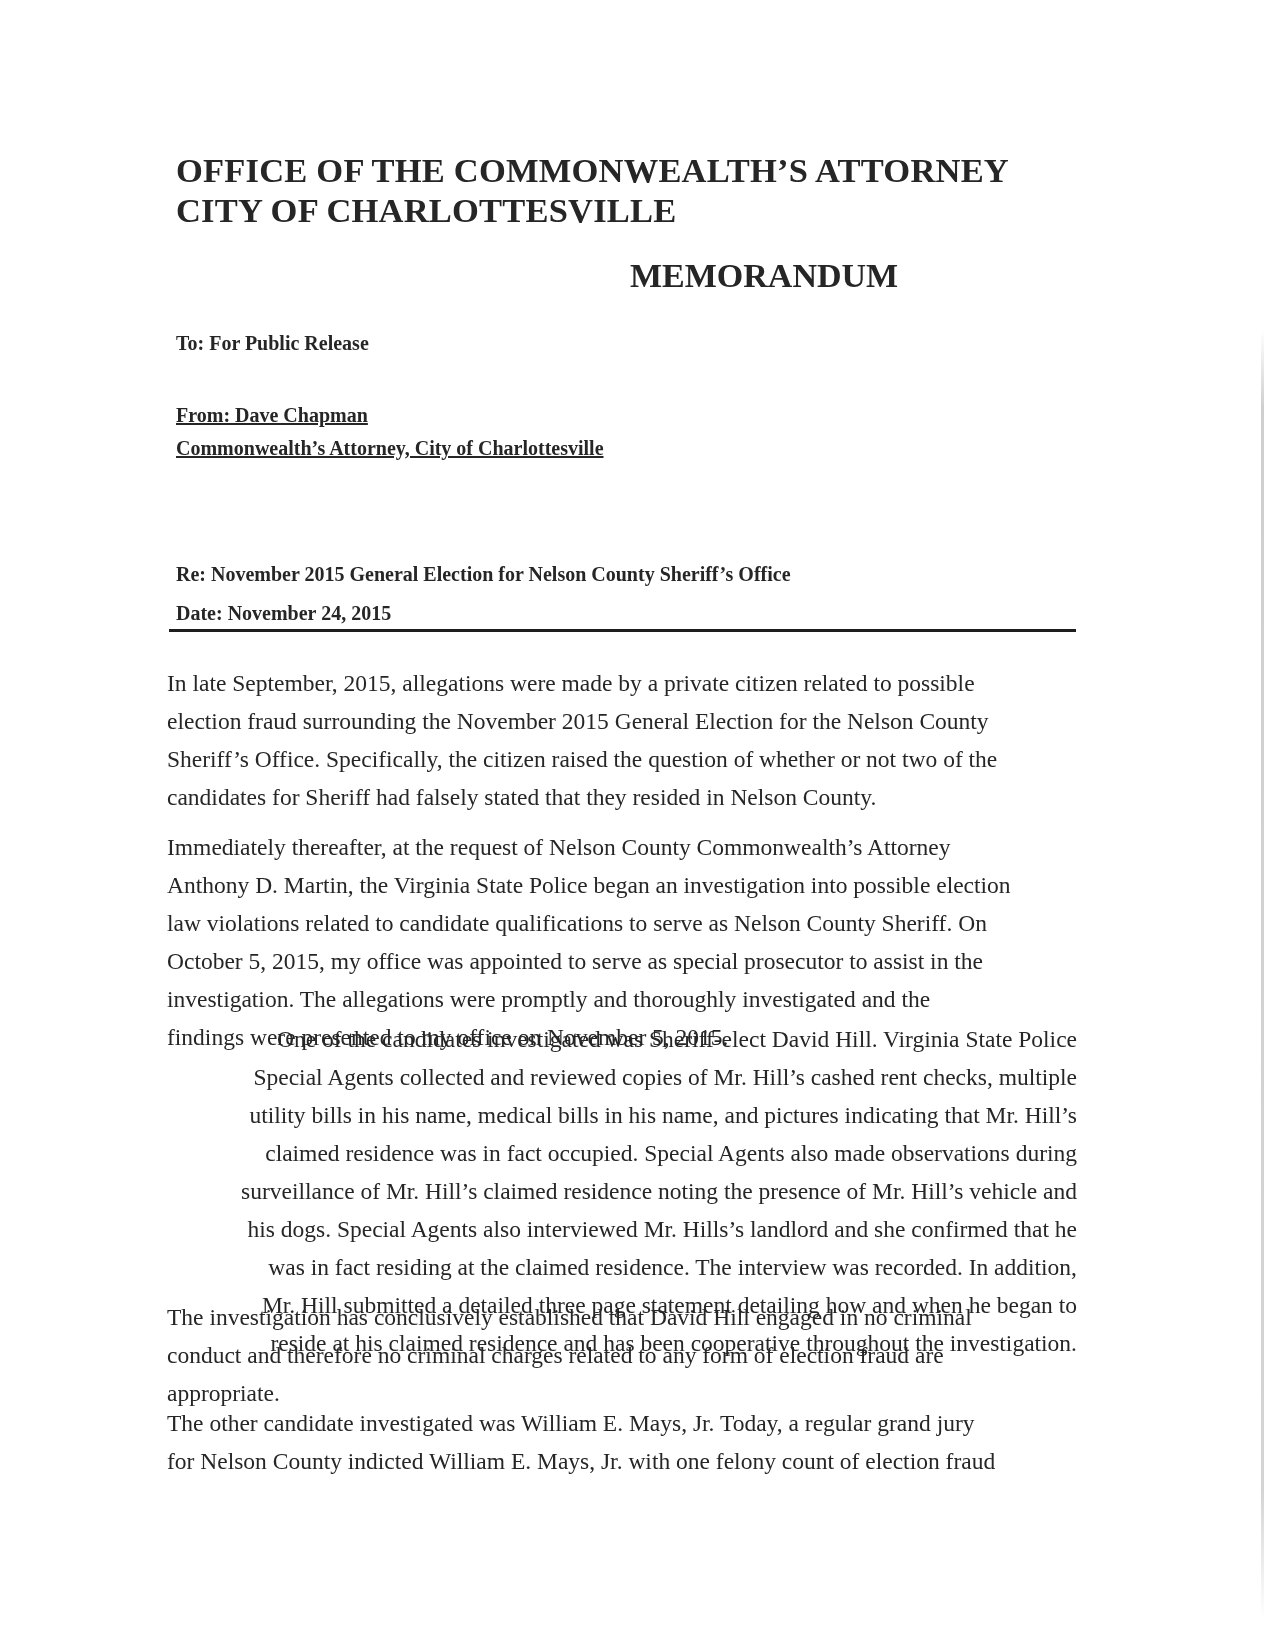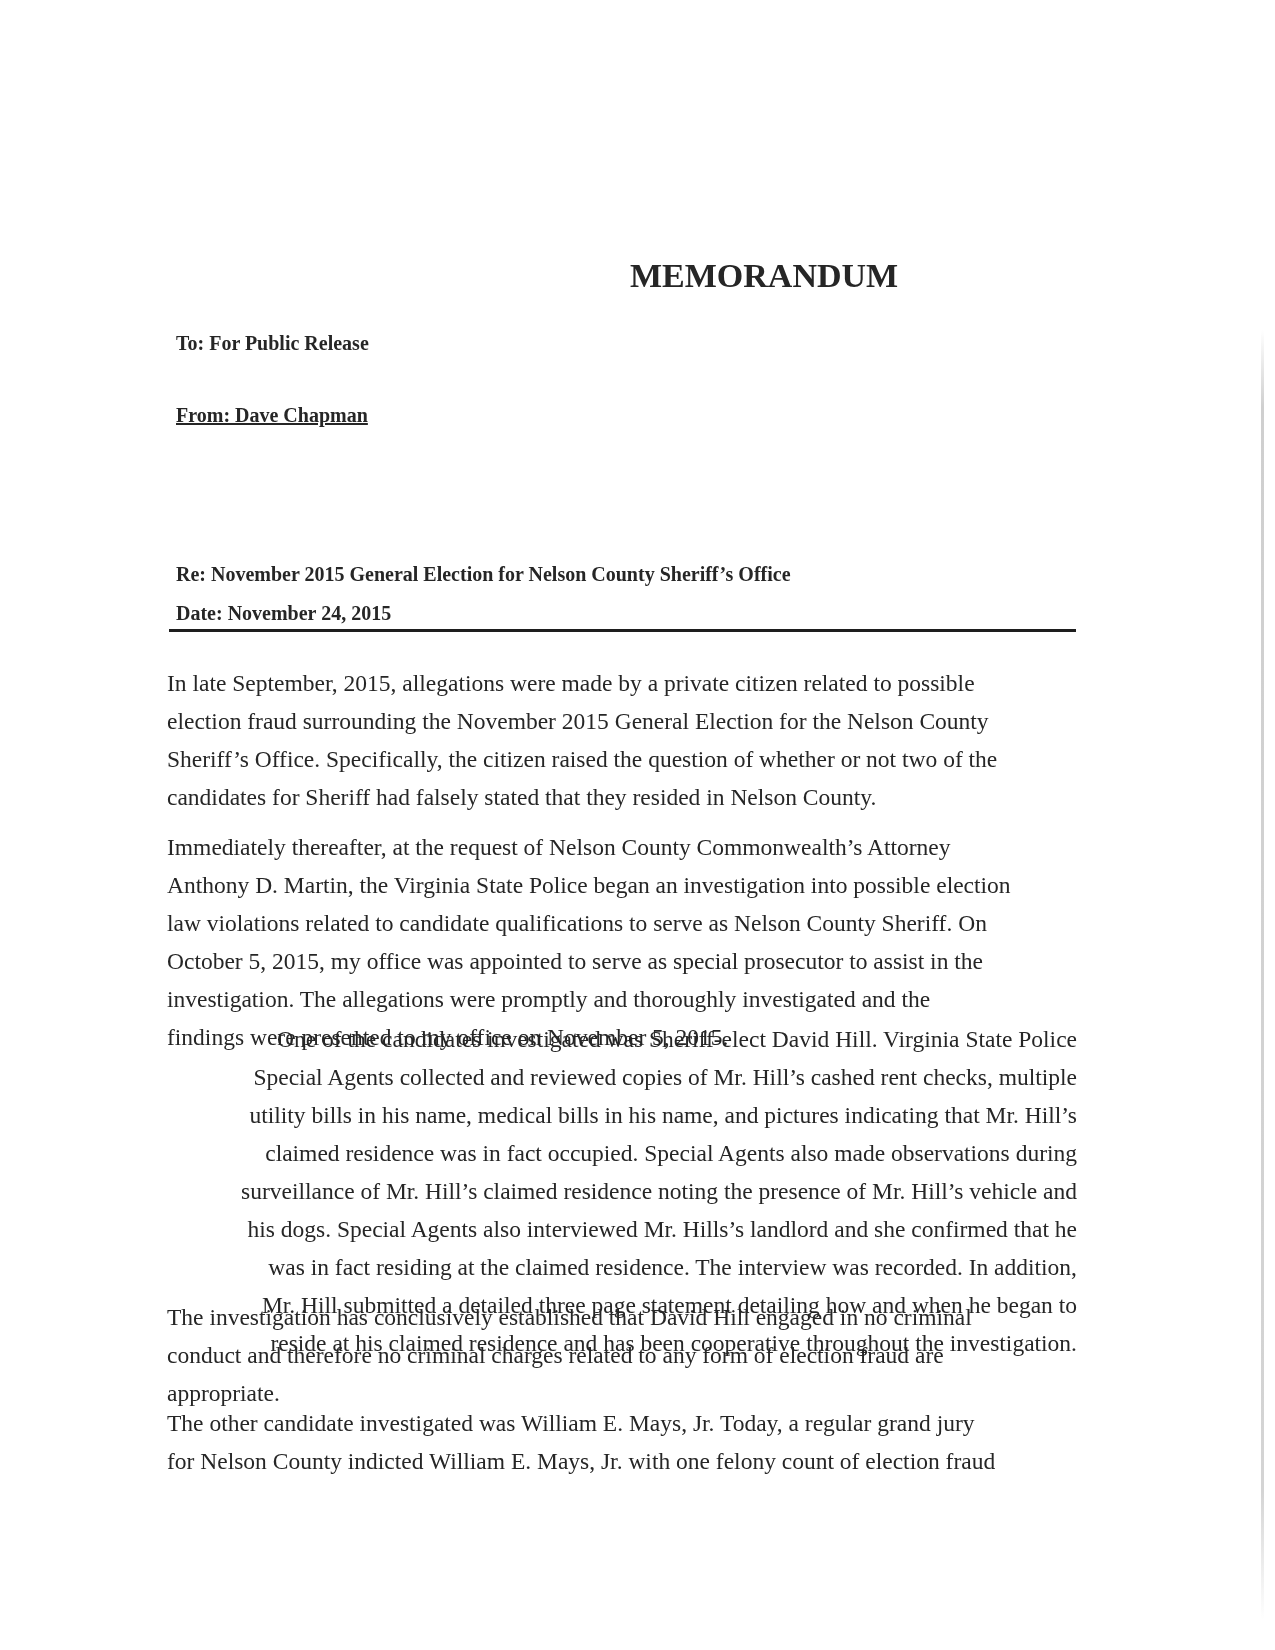--- a/index.html
+++ b/index.html
@@ -80,28 +80,31 @@
     .p3 { top: 1020px; text-align: right; }
     .p4 { top: 1298px; }
     .p5 { top: 1404px; }
   </style>
 </head>
 <body>
 
 <div class="scan-edge"></div>
 
 <div class="header">
+  <div>OFFICE OF THE COMMONWEALTH’S ATTORNEY</div>
+  <div>CITY OF CHARLOTTESVILLE</div>
 </div>
 
 <div class="memo-title">MEMORANDUM</div>
 
 <div class="meta meta-to">To: For Public Release</div>
 
 <div class="meta meta-from">
   <div>From: Dave Chapman</div>
+  <div>Commonwealth’s Attorney, City of Charlottesville</div>
 </div>
 
 <div class="meta meta-re">Re: November 2015 General Election for Nelson County Sheriff’s Office</div>
 
 <div class="meta meta-date">Date: November 24, 2015</div>
 
 <div class="rule"></div>
 
 <div class="body-text p1">In late September, 2015, allegations were made by a private citizen related to possible
 election fraud surrounding the November 2015 General Election for the Nelson County

